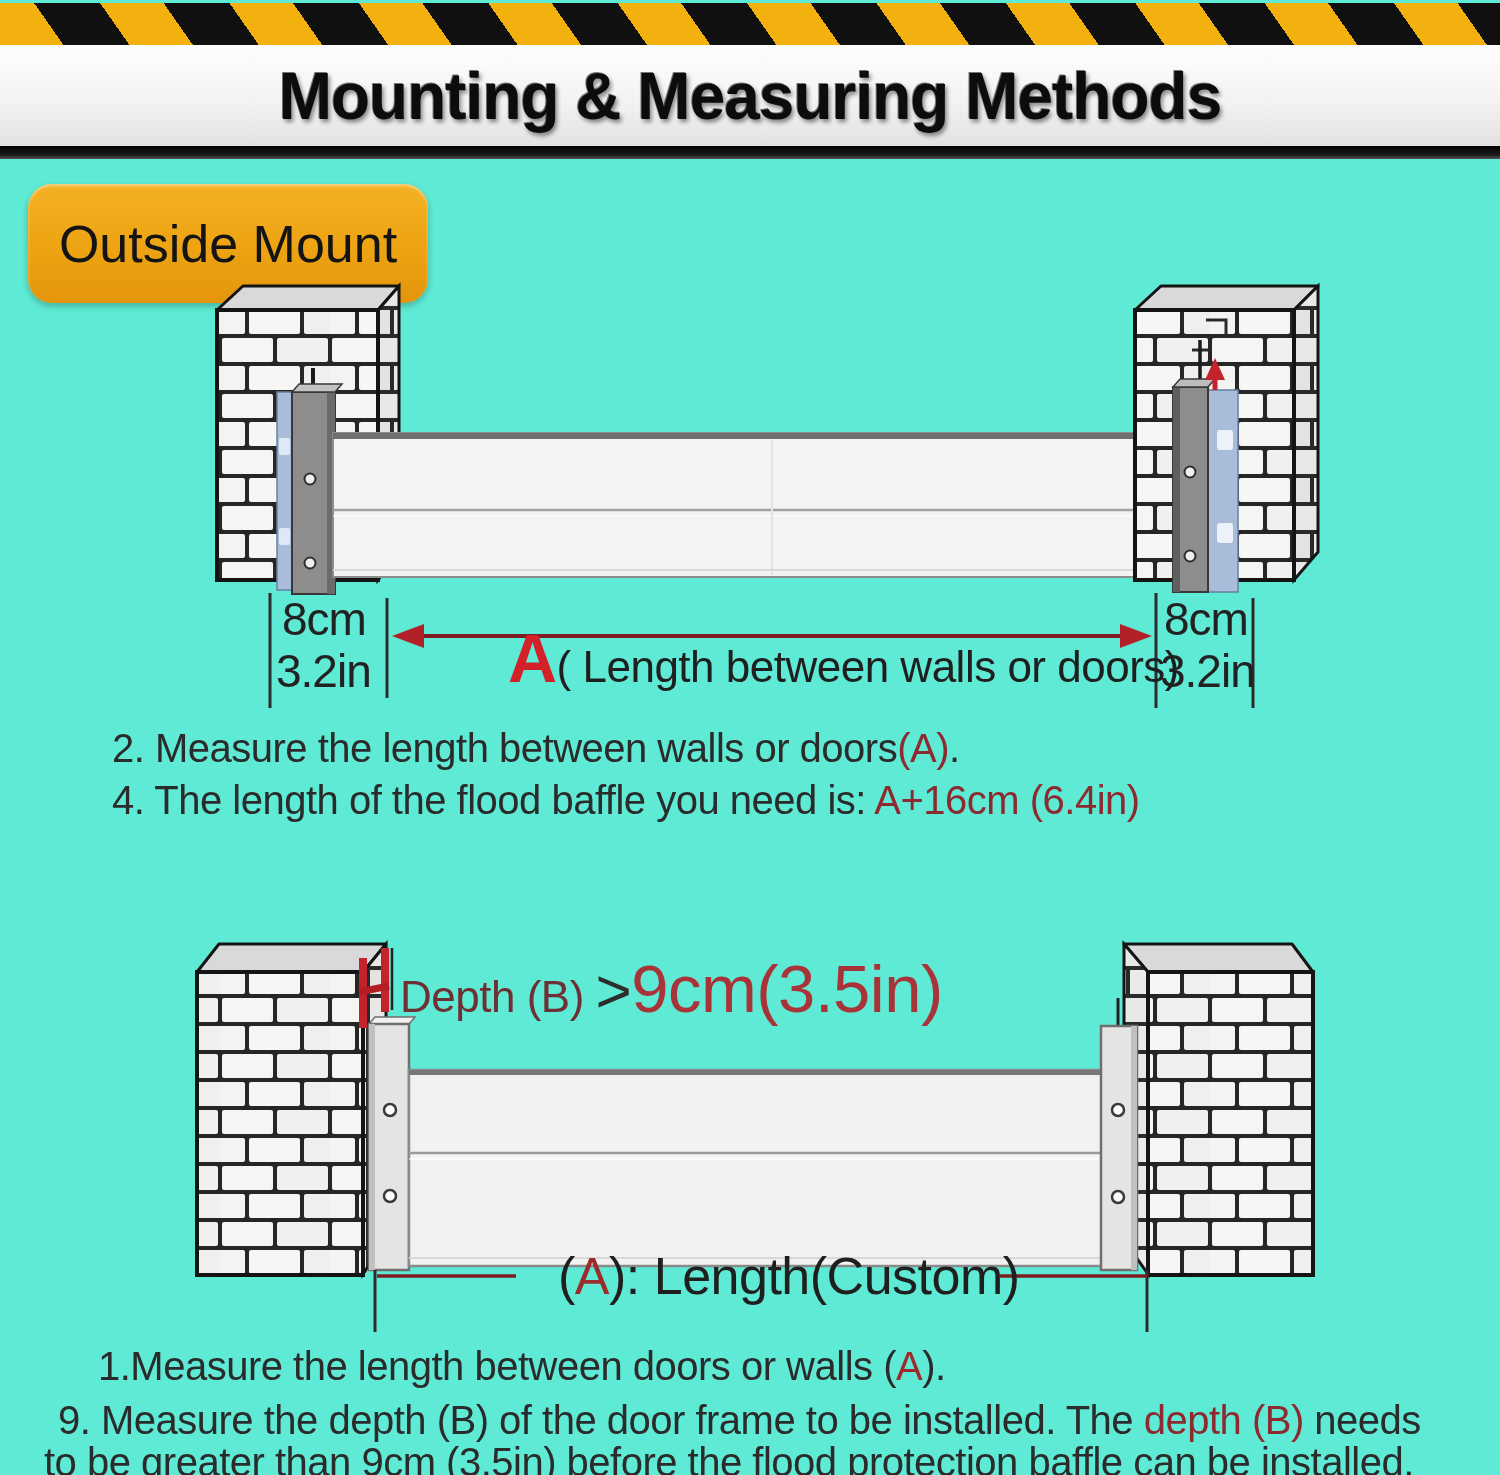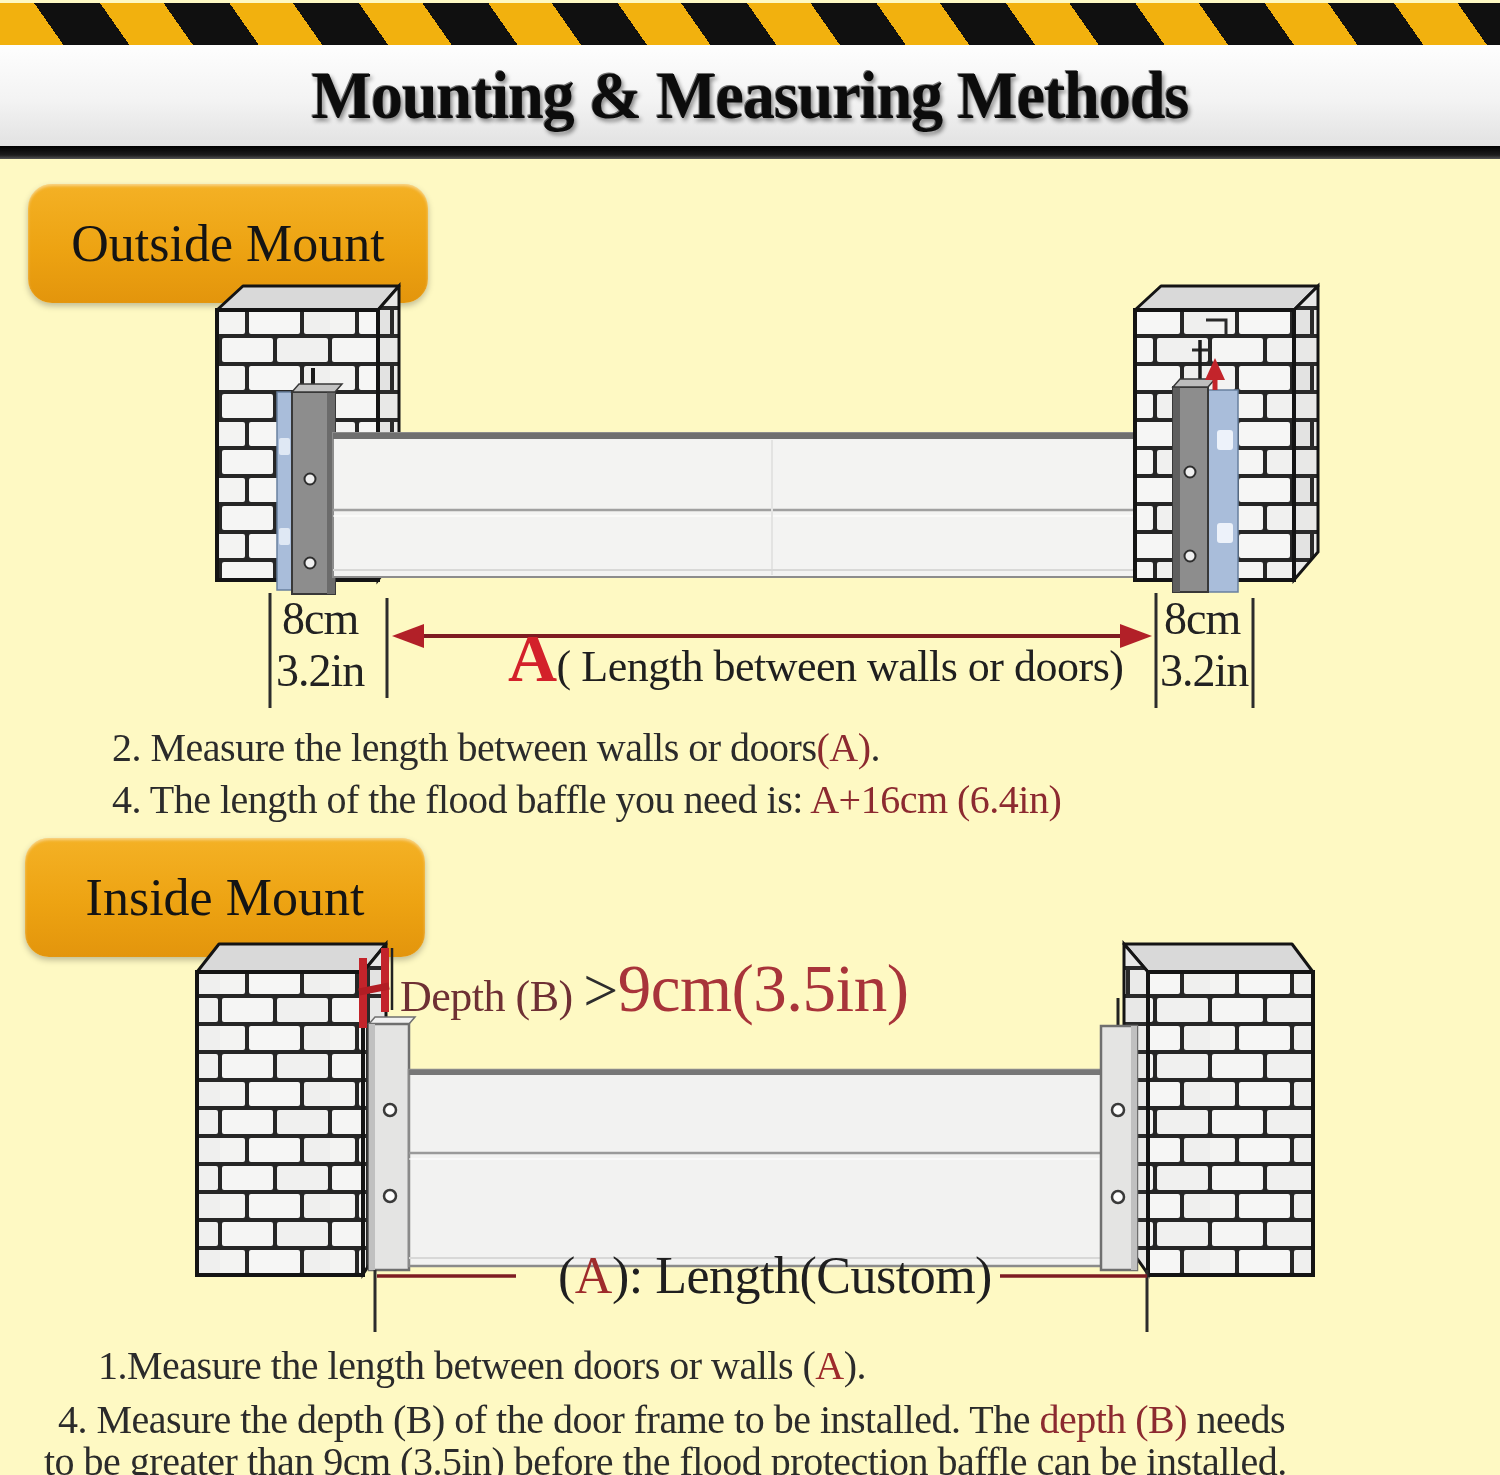--- a/index.html
+++ b/index.html
@@ -1,17 +1,17 @@
 <!DOCTYPE html>
 <html><head>
 <meta charset="utf-8">
 <style>
   html,body{margin:0;padding:0;background:#ffffff;}
-  .page{position:relative;width:1500px;height:1475px;background:#fef9c3;overflow:hidden;
-        font-family:Liberation Serif, serif;color:#1f1f1f;}
+  .page{position:relative;width:1500px;height:1475px;background:#5eead4;overflow:hidden;
+        font-family:Liberation Sans, sans-serif;color:#1f1f1f;}
   .abs{position:absolute;}
 
   
   .hazard{left:0;top:3px;width:1500px;height:42px;
     background:repeating-linear-gradient(55deg,#f2b10e 0 52px,#101010 52px 106px);}
   .titleband{left:0;top:45px;width:1500px;height:101px;
     background:linear-gradient(180deg,#fefefe 0%,#f3f3f3 55%,#e2e2e2 100%);
     display:flex;align-items:center;justify-content:center;}
   .title{margin:0;font-size:64px;font-weight:bold;letter-spacing:-1px;color:#0c0c0c;
     text-shadow:2px 3px 4px rgba(0,0,0,.45), -1px -1px 0 #777;
@@ -135,23 +135,20 @@
   <div class="abs dimtxt" style="left:276px;top:648px;">3.2in</div>
   <div class="abs dimtxt" style="left:1164px;top:596px;">8cm</div>
   <div class="abs dimtxt" style="left:1160px;top:648px;">3.2in</div>
   <div class="abs richline arrow-label" style="left:508px;top:624px;"><span class="big-a" style="color: rgb(211, 33, 42);">A</span><span style="color: rgb(31, 31, 31);">( Length between walls or doors)</span></div>
 
   <div class="abs steps" style="left:112px;top:722px;">
     <div class="step-line"><span style="color: rgb(43, 43, 43);">2. Measure the length between walls or doors</span><span style="color: rgb(140, 42, 48);">(A)</span><span style="color: rgb(43, 43, 43);">.</span></div>
     <div class="step-line"><span style="color: rgb(43, 43, 43);">4. The length of the flood baffle you need is: </span><span style="color: rgb(140, 42, 48);">A+16cm (6.4in)</span></div>
   </div>
 
-  <div class="abs badge" style="left:25px;top:838px;">
-    <span>Inside Mount</span>
-  </div>
 
   <svg class="abs" style="left:0;top:940px;" width="1500" height="395" viewBox="0 0 1500 395">
 
     <g>
       <polygon points="197,32 219,4 386,4 363,32" fill="#d9d9d9" stroke="#141414" stroke-width="3" stroke-linejoin="round"></polygon>
       <polygon points="363,32 386,4 386,300 363,334" fill="url(#sideBrick)" stroke="#141414" stroke-width="3"></polygon>
       <rect x="197" y="32" width="166" height="303" fill="url(#brick)" stroke="#141414" stroke-width="4"></rect>
     </g>
 
     <g>
@@ -196,16 +193,16 @@
       <line x1="1147" y1="330" x2="1147" y2="392" stroke="#2c2c2c" stroke-width="3"></line>
       <line x1="377" y1="336" x2="516" y2="336" stroke="#7e1c22" stroke-width="3.5"></line>
       <line x1="1000" y1="336" x2="1147" y2="336" stroke="#7e1c22" stroke-width="3.5"></line>
     </g>
   </svg>
 
   <div class="abs richline depth-label" style="left:400px;top:950px;"><span style="color: rgb(110, 48, 52);">Depth (B) </span><span class="gt">&gt;</span><span class="big9" style="color: rgb(168, 52, 58);">9cm(3.5in)</span></div>
   <div class="abs richline length-label" style="left:558px;top:1246px;"><span style="color: rgb(31, 31, 31);">(</span><span style="color: rgb(158, 43, 43);">A</span><span style="color: rgb(31, 31, 31);">): Length(Custom)</span></div>
 
   <div class="abs steps step-line" style="left:98px;top:1340px;"><span style="color: rgb(43, 43, 43);">1.Measure the length between doors or walls (</span><span style="color: rgb(158, 43, 43);">A</span><span style="color: rgb(43, 43, 43);">).</span></div>
-  <div class="abs steps step-line" style="left:58px;top:1394px;"><span style="color: rgb(43, 43, 43);">4. Measure the depth (B) of the door frame to be installed. The </span><span style="color: rgb(140, 42, 48);">depth (B)</span><span style="color: rgb(43, 43, 43); margin-top: 28px;"> needs</span></div>
+  <div class="abs steps step-line" style="left:58px;top:1394px;"><span style="color: rgb(43, 43, 43);">9. Measure the depth (B) of the door frame to be installed. The </span><span style="color: rgb(140, 42, 48);">depth (B)</span><span style="color: rgb(43, 43, 43); margin-top: 28px;"> needs</span></div>
   <div class="abs steps step-line" style="left:44px;top:1436px;"><span style="color: rgb(43, 43, 43);">to be greater than 9cm (3.5in) before the flood protection baffle can be installed.</span></div>
 
 </div>
 
 </body></html>

